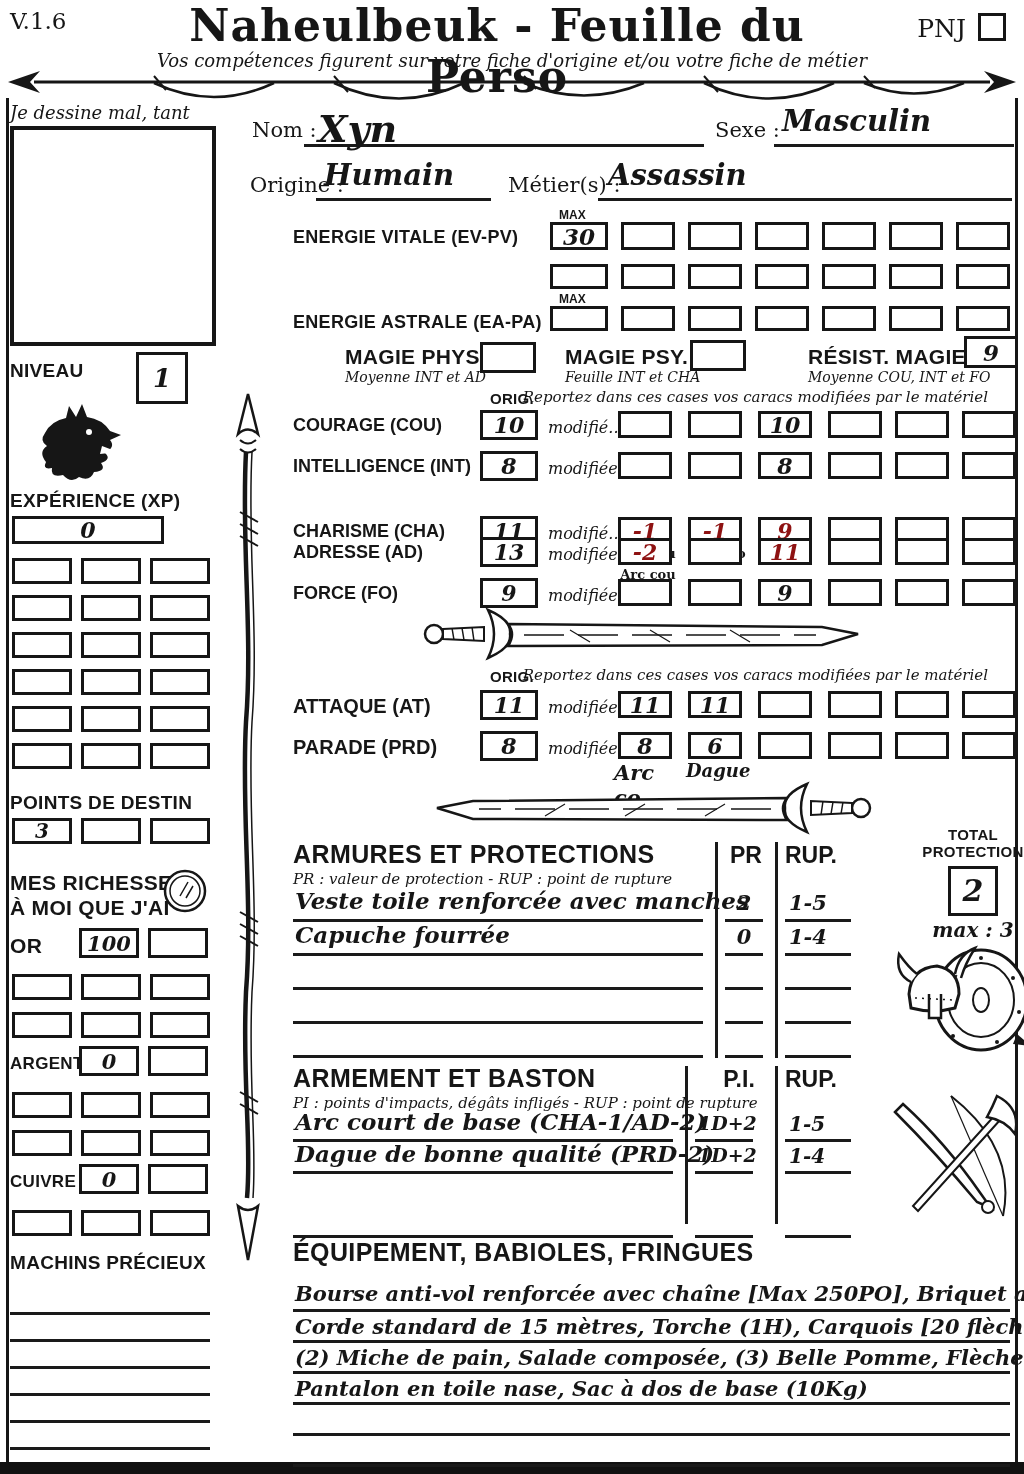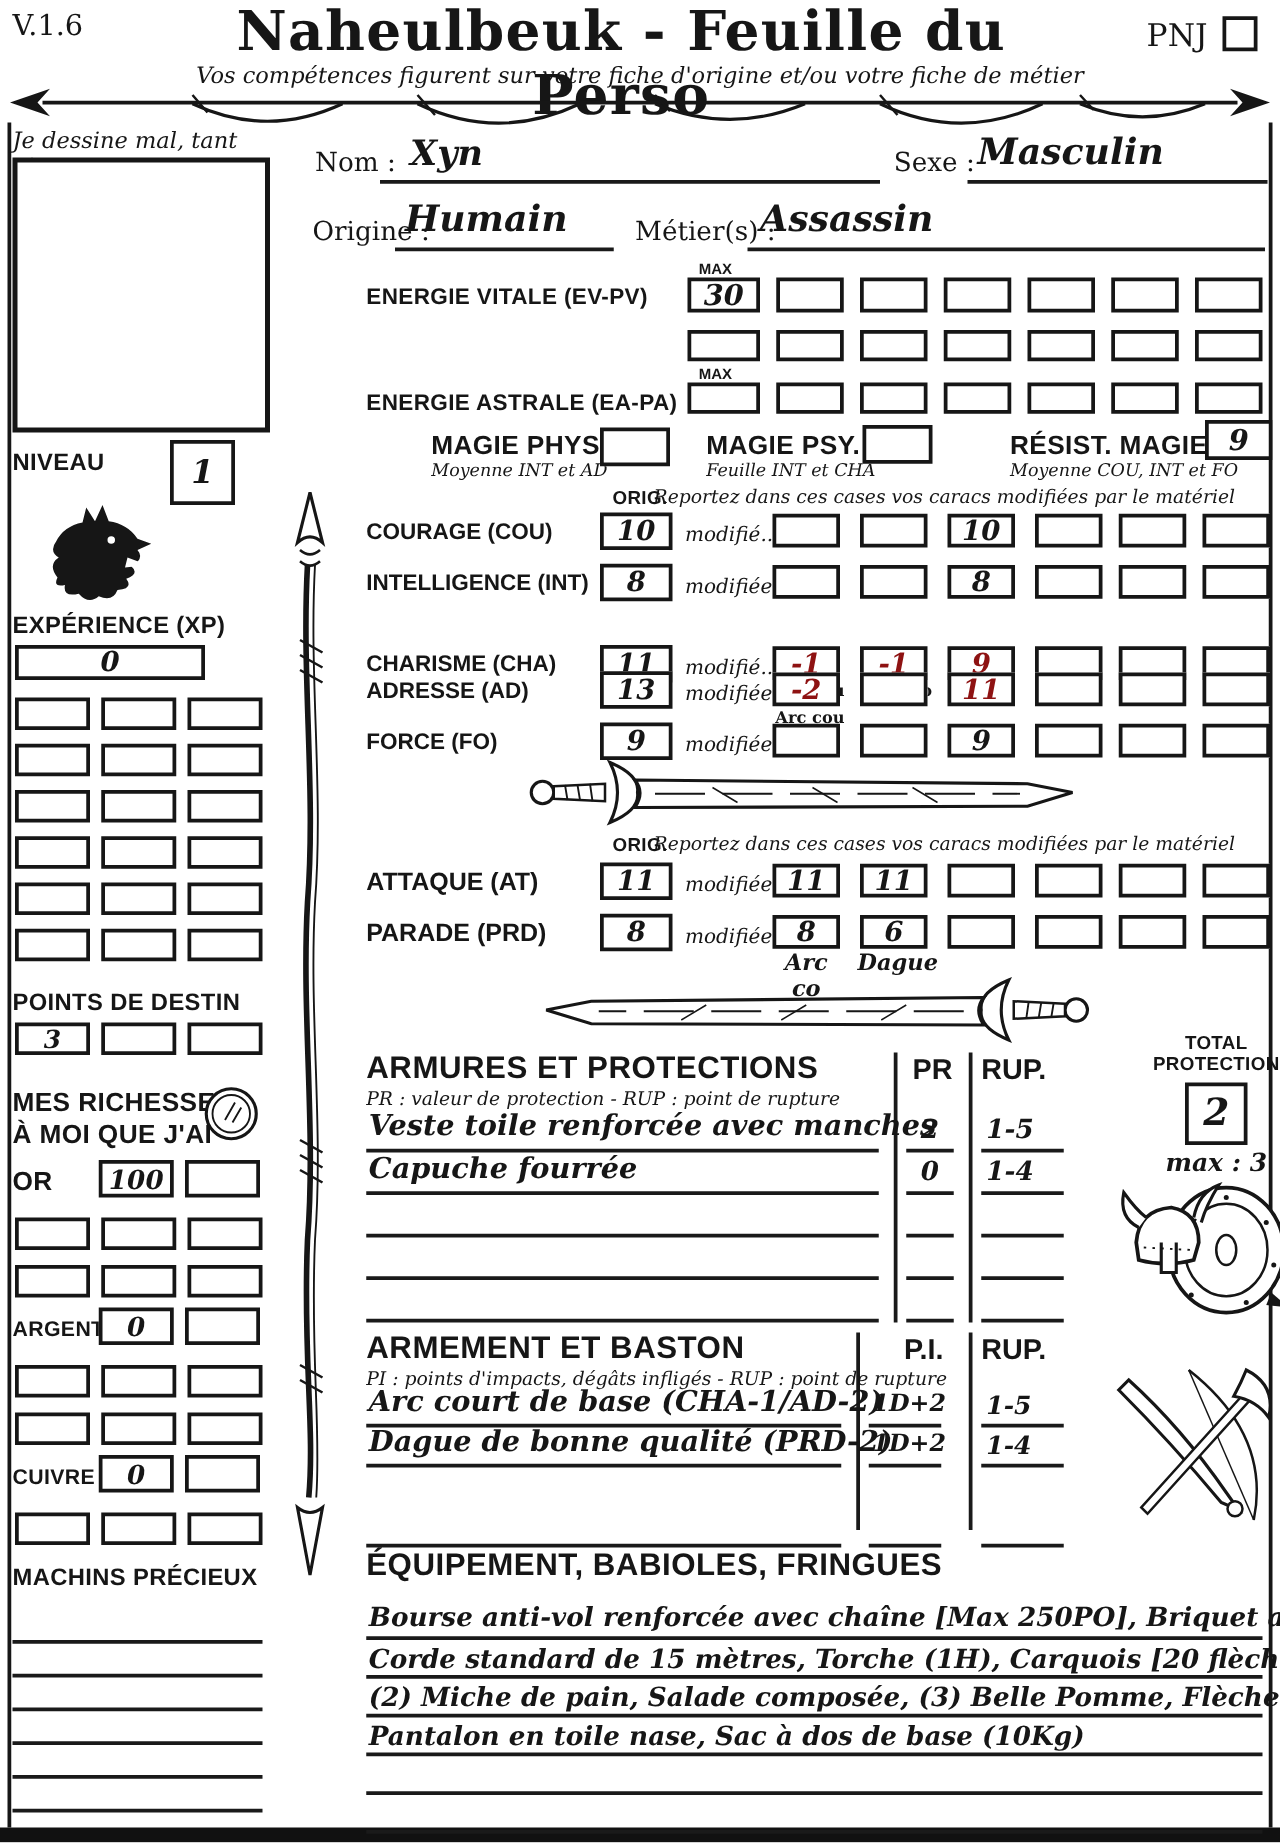--- a/index.html
+++ b/index.html
@@ -220,21 +220,21 @@
       <path d="M14 700 L32 710 M14 712 L32 722" stroke="#161616" stroke-width="2"></path>
       <path d="M22 868 L12 814 Q22 822 32 814 Z" fill="#fff" stroke="#161616" stroke-width="2.5"></path>
     </svg>
   </div>
 
   <div class="main">
 
     <div class="abs" style="left:2px;top:110px;width:762px;height:36px;">
       <span class="abs script" style="left:0;top:8px;font-size:21px;">Nom :</span>
       <div class="abs uline" style="left:52px;top:0;width:400px;height:34px;">
-        <span class="hand" style="font-size:28px;position:absolute;left:24px;top:-4px;">Xyn</span>
+        <span class="hand" style="font-size:38px;position:absolute;left:14px;top:-4px;text-decoration:underline;">Xyn</span>
       </div>
       <span class="abs script" style="left:463px;top:8px;font-size:21px;">Sexe :</span>
       <div class="abs uline" style="left:522px;top:0;width:240px;height:34px;">
         <span class="hand" style="font-size:29px;position:absolute;left:8px;top:-6px;">Masculin</span>
       </div>
     </div>
     <div class="abs" style="left:0;top:164px;width:764px;height:36px;">
       <span class="abs script" style="left:0;top:9px;font-size:21px;">Origine :</span>
       <div class="abs uline" style="left:66px;top:0;width:175px;height:34px;">
         <span class="hand" style="font-size:29px;position:absolute;left:8px;top:-6px;">Humain</span>
@@ -434,21 +434,21 @@
         </div>
       <div class="box sbox p2">
           <span class="hand" style="font-size:22px;">6</span>
         </div>
       <div class="box sbox p3"></div>
       <div class="box sbox p4"></div>
       <div class="box sbox p5"></div>
       <div class="box sbox p6"></div>
     </div>
 
-    <div class="abs hand" style="left:364px;top:760px;width:62px;text-align:center;font-size:18px;">Arc co</div>
+    <div class="abs hand" style="left:364px;top:760px;width:62px;font-size:21px;">Arc co</div>
     <div class="abs hand" style="left:436px;top:760px;width:62px;text-align:center;font-size:18px;">Dague</div>
 
     <div class="abs" style="left:180px;top:778px;">
       <svg width="450" height="60" viewBox="0 0 440 60" style="transform:scaleX(-1);">
         <circle cx="14" cy="30" r="9" fill="#fff" stroke="#161616" stroke-width="2.5"></circle>
         <path d="M23 25 L64 23 L64 37 L23 35 Z" fill="#fff" stroke="#161616" stroke-width="2"></path>
         <path d="M32 24 L34 36 M42 24 L44 36 M52 23 L54 37" stroke="#161616" stroke-width="1.5"></path>
         <path d="M68 6 Q80 30 68 54 Q92 44 90 30 Q92 16 68 6 Z" fill="#fff" stroke="#161616" stroke-width="2.5"></path>
         <path d="M88 20 L402 23 L438 30 L402 41 L88 42 Q96 30 88 20 Z" fill="#fff" stroke="#161616" stroke-width="2.5"></path>
         <path d="M104 31 L396 31" stroke="#161616" stroke-width="1.5" stroke-dasharray="40 14"></path>

